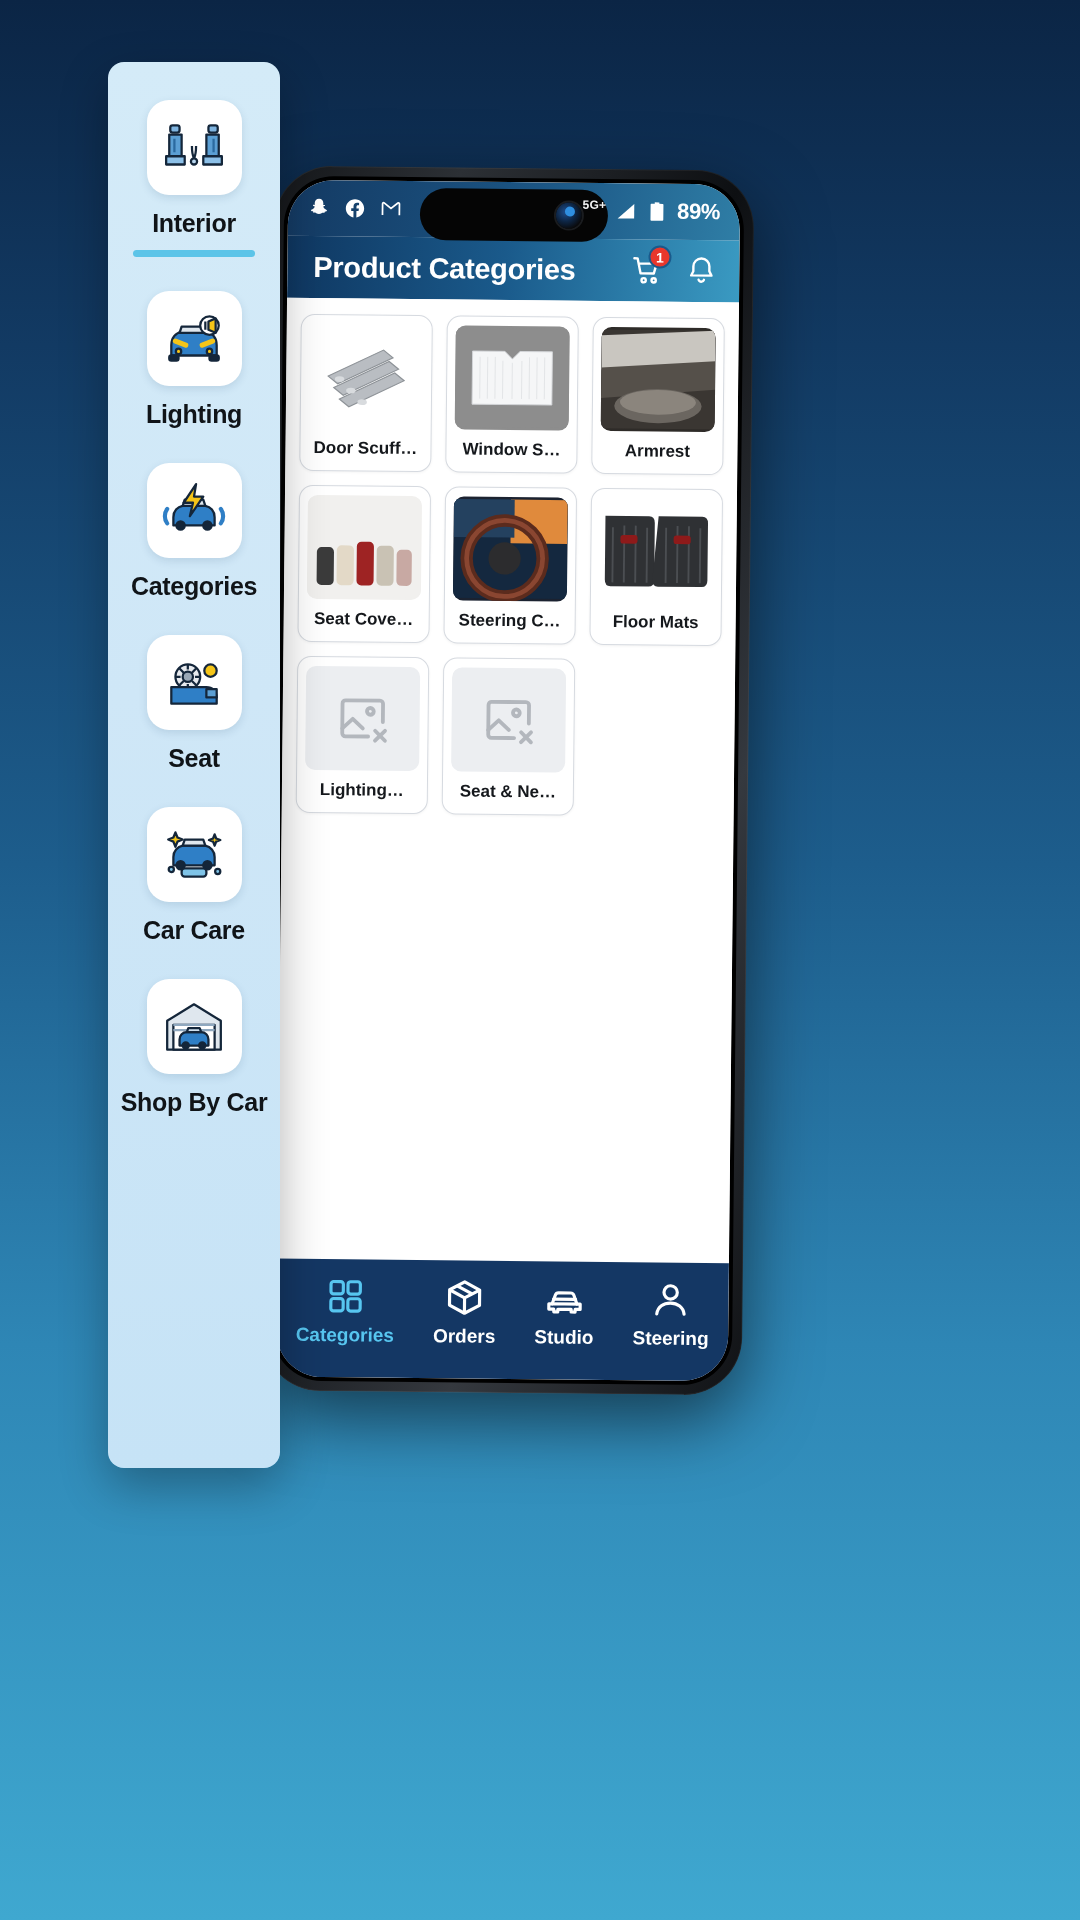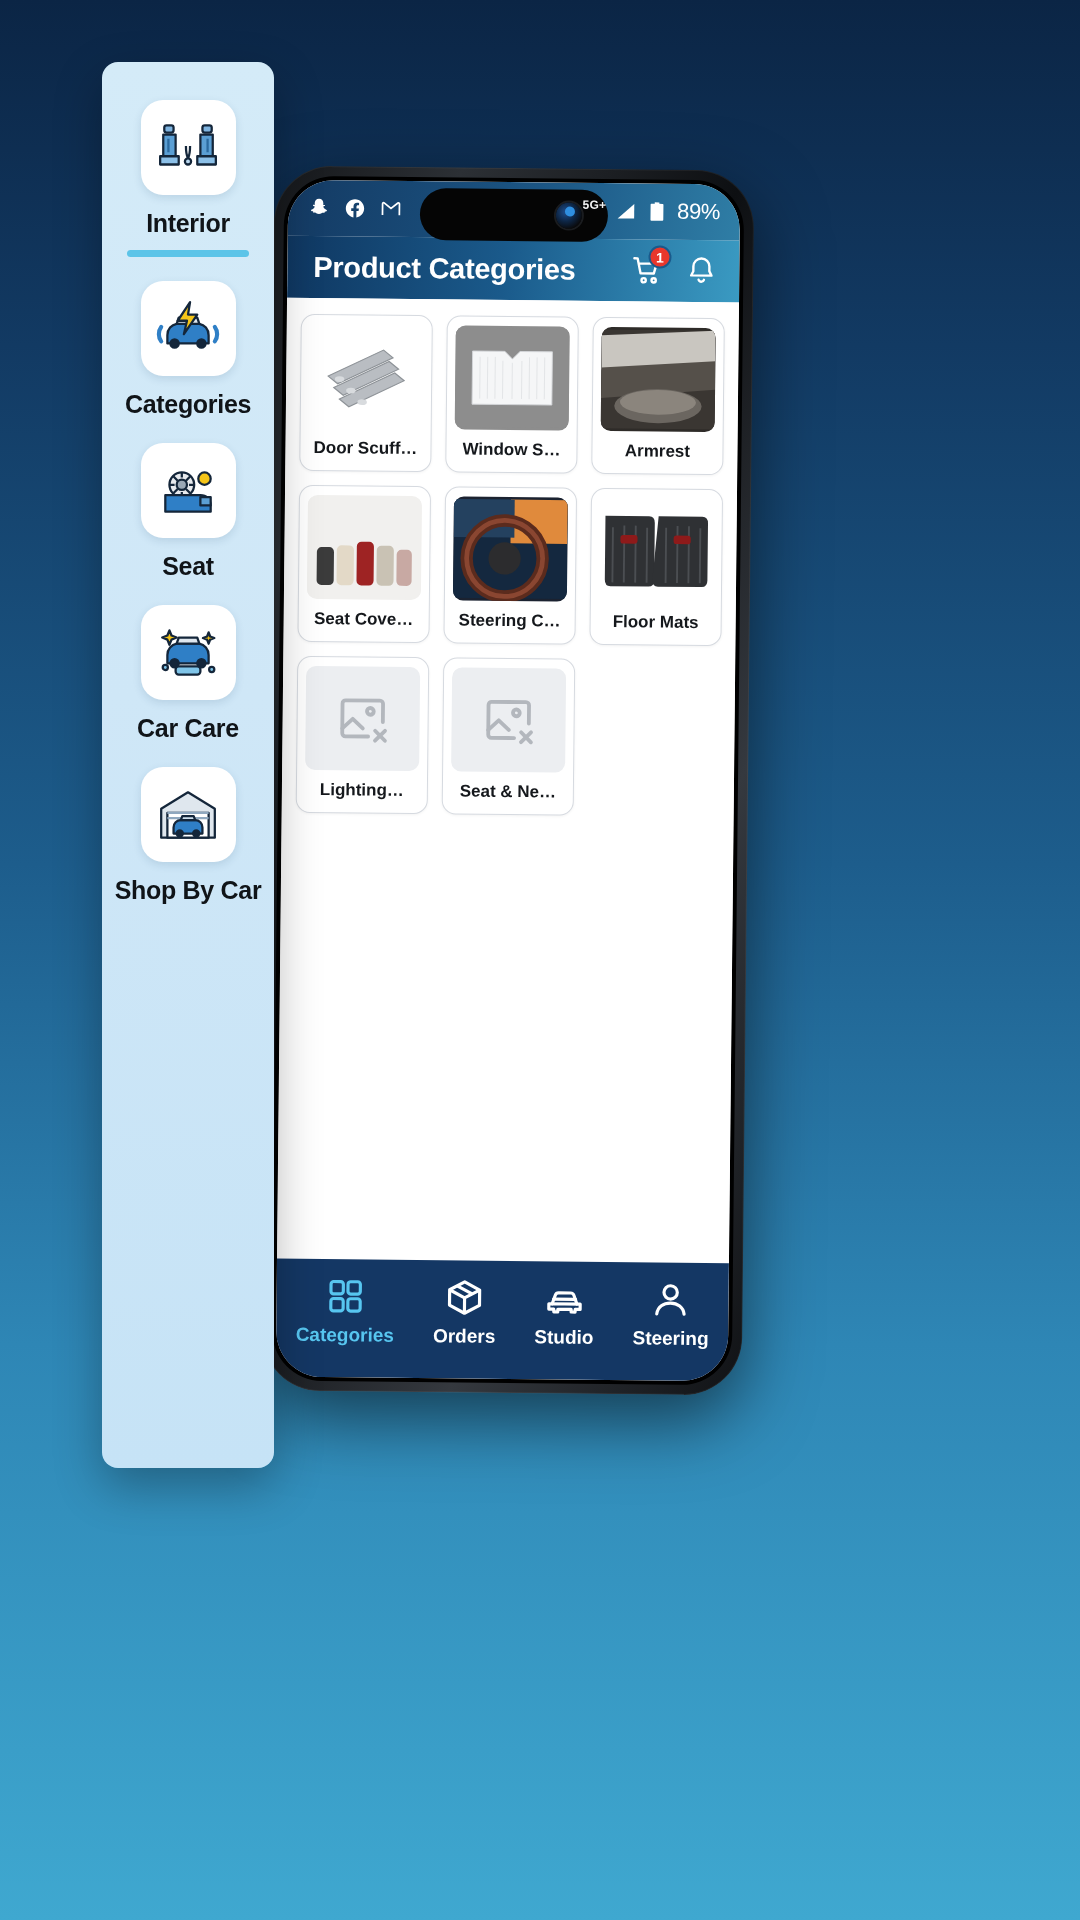--- a/index.html
+++ b/index.html
@@ -36,21 +36,21 @@
   .statusbar{
     height:56px; flex:0 0 56px;
     background:linear-gradient(100deg,#143a63 0%,#1b5584 55%,#2f7ea6 100%);
     display:flex; align-items:center; justify-content:space-between;
     padding:0 20px; color:#fff; position:relative;
   }
   .sb-left{ display:flex; align-items:center; gap:14px; }
   .sb-right{ display:flex; align-items:center; gap:9px; }
   .sb-ico{ width:22px; height:22px; display:block; }
   .sb-net{ font-size:12px; font-weight:700; letter-spacing:.2px; opacity:.95; position:relative; top:-6px;}
-  .sb-batt{ font-size:22px; font-weight:400; letter-spacing:-.4px; }
+  .sb-batt{ font-size:22px; font-weight:700; letter-spacing:-.4px; }
   .punchhole{
     position:absolute; left:50%; top:7px; transform:translateX(-50%);
     width:188px; height:52px; border-radius:28px; background:#050505;
     display:flex; align-items:center; justify-content:flex-end; padding-right:26px;
   }
   .lens{
     width:26px; height:26px; border-radius:50%;
     background:radial-gradient(circle at 38% 36%, #1f4f8f 0%, #0d2544 42%, #0a0a0c 75%);
     box-shadow:0 0 0 2px #1a1c1f;
   }
@@ -102,26 +102,26 @@
     background:#143764; display:flex; align-items:center; justify-content:space-around;
     padding-bottom:14px;
   }
   .navitem{ display:flex; flex-direction:column; align-items:center; gap:8px; color:#ffffff; }
   .navitem.active{ color:#57c6f0; }
   .navitem svg{ width:40px; height:40px; display:block; }
   .navlabel{ font-size:19px; font-weight:600; }
 
   
   .sidebar{
-    position:absolute; left:102px; top:62px; width:172px; height:1406px;
+    position:absolute; left:108px; top:62px; width:172px; height:1406px;
     background:linear-gradient(180deg,#d4ebf8 0%,#cfe7f7 45%,#c6e3f6 100%);
     border-radius:16px;
     box-shadow:0 18px 48px rgba(0,0,0,.30);
     padding:24px 0 20px 0;
-    display:flex; flex-direction:column; align-items:center; gap:4px;
+    display:flex; flex-direction:column; align-items:center; gap:14px;
     overflow:hidden;
   }
   .cat{
     width:100%; display:flex; flex-direction:column; align-items:center;
     padding:14px 0 6px 0;
   }
   .cat-tile{
     width:95px; height:95px; background:#fff; border-radius:22px;
     display:flex; align-items:center; justify-content:center;
     box-shadow:0 3px 9px rgba(20,60,100,.13);
@@ -372,20 +372,36 @@
           <path d="M41 40h18v8H41z" fill="#8cc0e8"></path>
         <path d="M13 23v13M51 23v13" stroke="#2b6aa0"></path>
         <path d="M30 30c0 8 2 12 2 12M34 30c0 8-2 12-2 12" stroke="#14263a"></path>
         <circle cx="32" cy="45" r="3" fill="#b9d7ef"></circle>
       </svg>
     </div>
     <div class="cat-label">Interior</div>
     <div class="cat-underline"></div>
   </div>
 
+  <div class="cat">
+    <div class="cat-tile">
+      <svg viewBox="0 0 64 64" fill="none" stroke="#14263a" stroke-width="2.2" stroke-linejoin="round">
+        <path d="M10 38c0-7 4-12 10-13h24c6 1 10 6 10 13v10H10z" fill="#2f7fc6"></path>
+        <path d="M18 26h28l-2-6H20z" fill="#dfe7ee"></path>
+        <path d="M14 34l10 4M50 34l-10 4" stroke="#f5c518" stroke-width="5" stroke-linecap="round"></path>
+        <circle cx="17" cy="44" r="2.6" fill="#f5c518"></circle>
+          <circle cx="47" cy="44" r="2.6" fill="#f5c518"></circle>
+        <rect x="8" y="48" width="9" height="5" rx="2" fill="#14263a"></rect>
+          <rect x="47" y="48" width="9" height="5" rx="2" fill="#14263a"></rect>
+        <circle cx="47" cy="19" r="9" fill="#fff"></circle>
+        <path d="M43 15v8M46 15l7-3v14l-7-3z" fill="#f5c518"></path>
+      </svg>
+    </div>
+    <div class="cat-label">Lighting</div>
+  </div>
 
 
   <div class="cat">
     <div class="cat-tile">
       <svg viewBox="0 0 64 64" fill="none" stroke="#14263a" stroke-width="2.2" stroke-linejoin="round">
         <path d="M12 38c0-6 4-10 9-11h22c5 1 9 5 9 11v8H12z" fill="#2f7fc6"></path>
         <path d="M21 27h22l-2-6H23z" fill="#dfe7ee"></path>
         <circle cx="19" cy="46" r="4" fill="#14263a"></circle>
           <circle cx="45" cy="46" r="4" fill="#14263a"></circle>
         <path d="M6 30c-3 4-3 10 0 14M58 30c3 4 3 10 0 14" stroke="#2f7fc6" stroke-width="4" stroke-linecap="round"></path>

